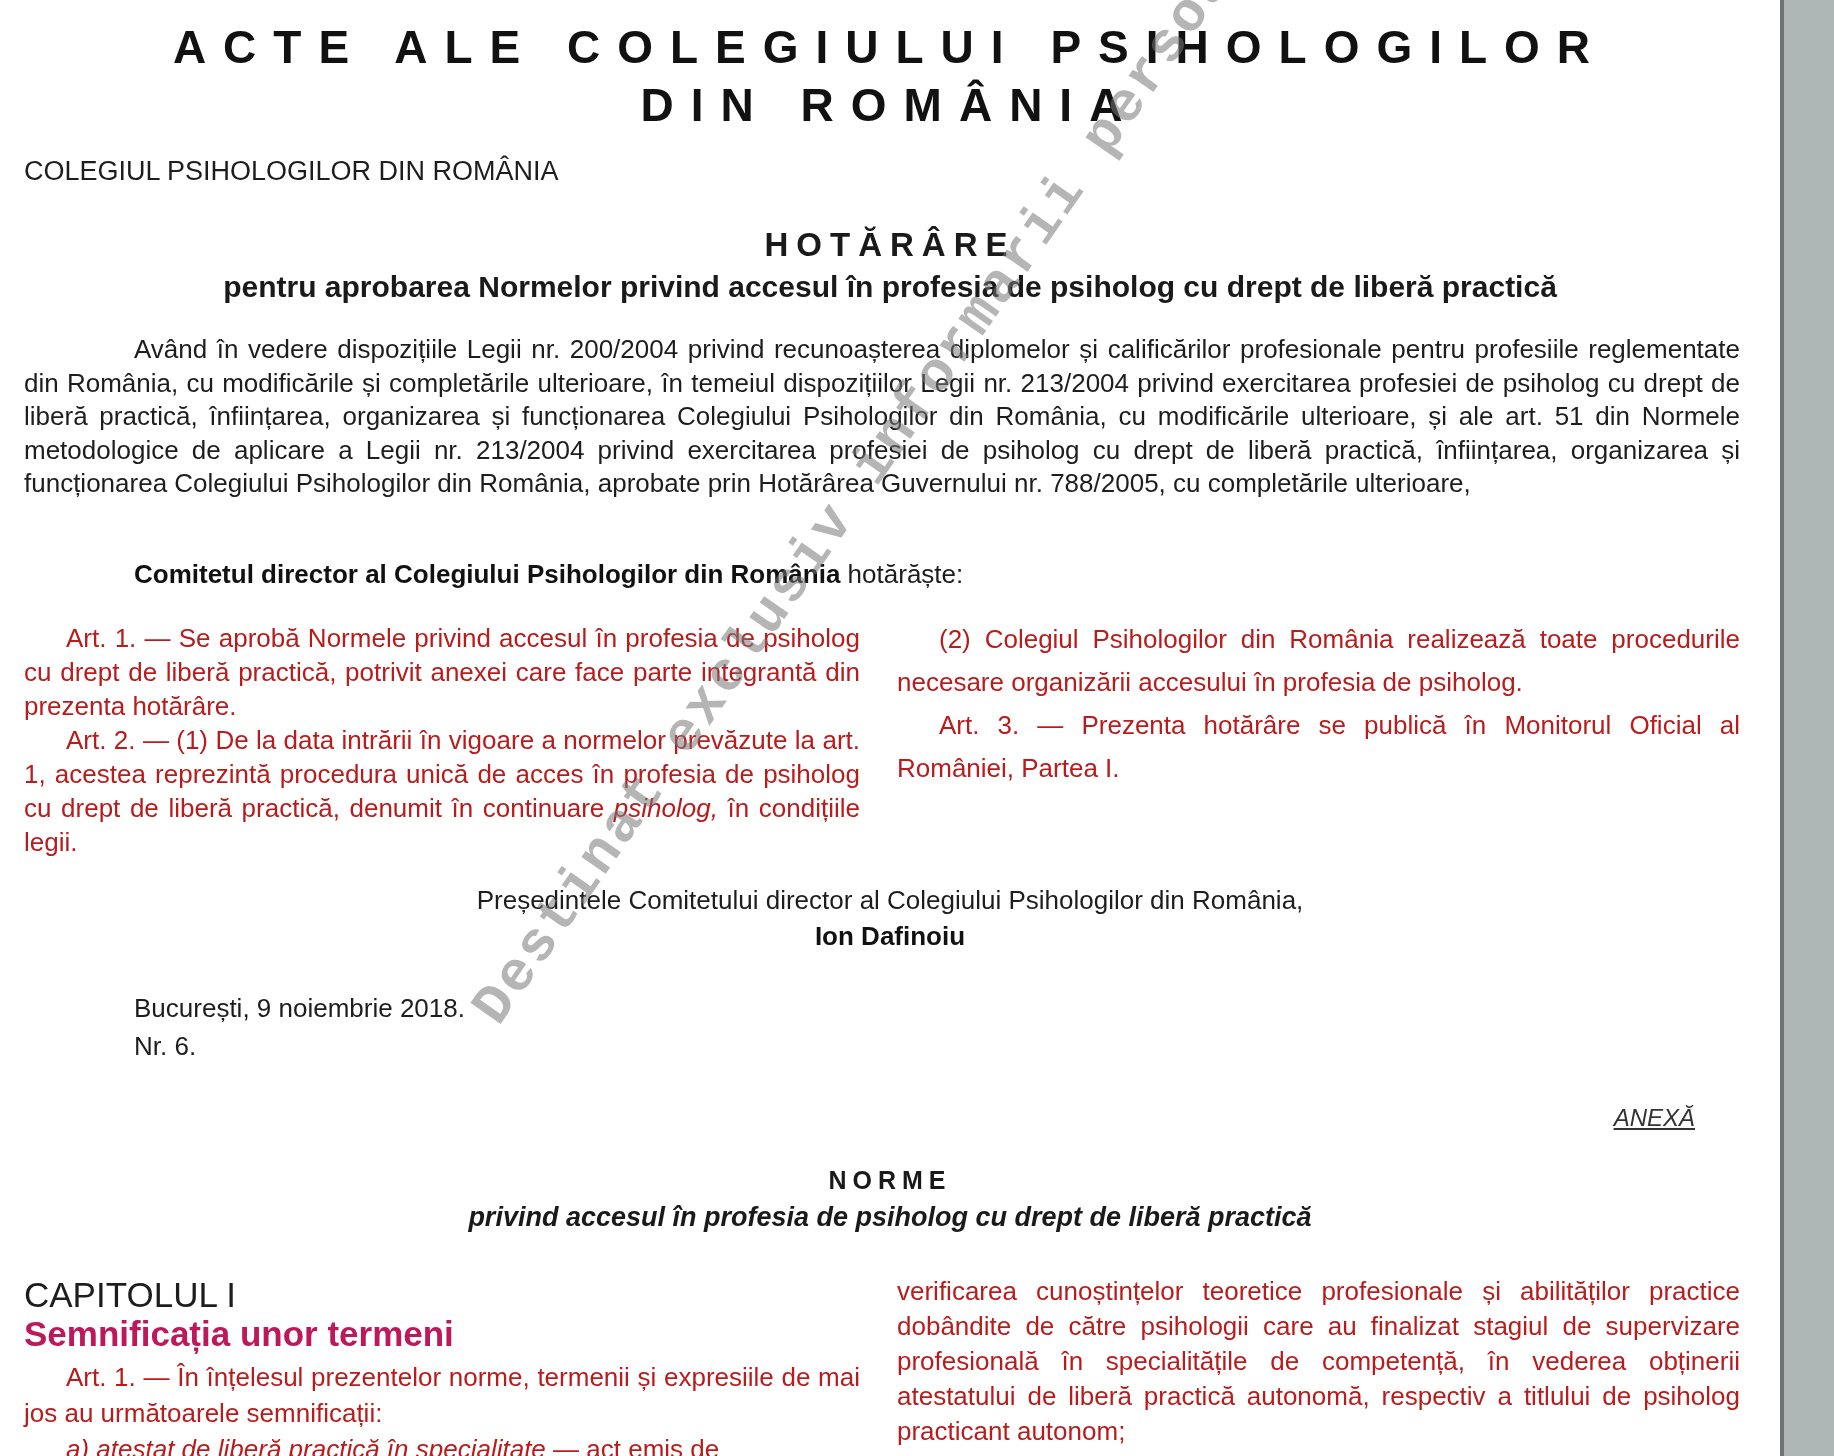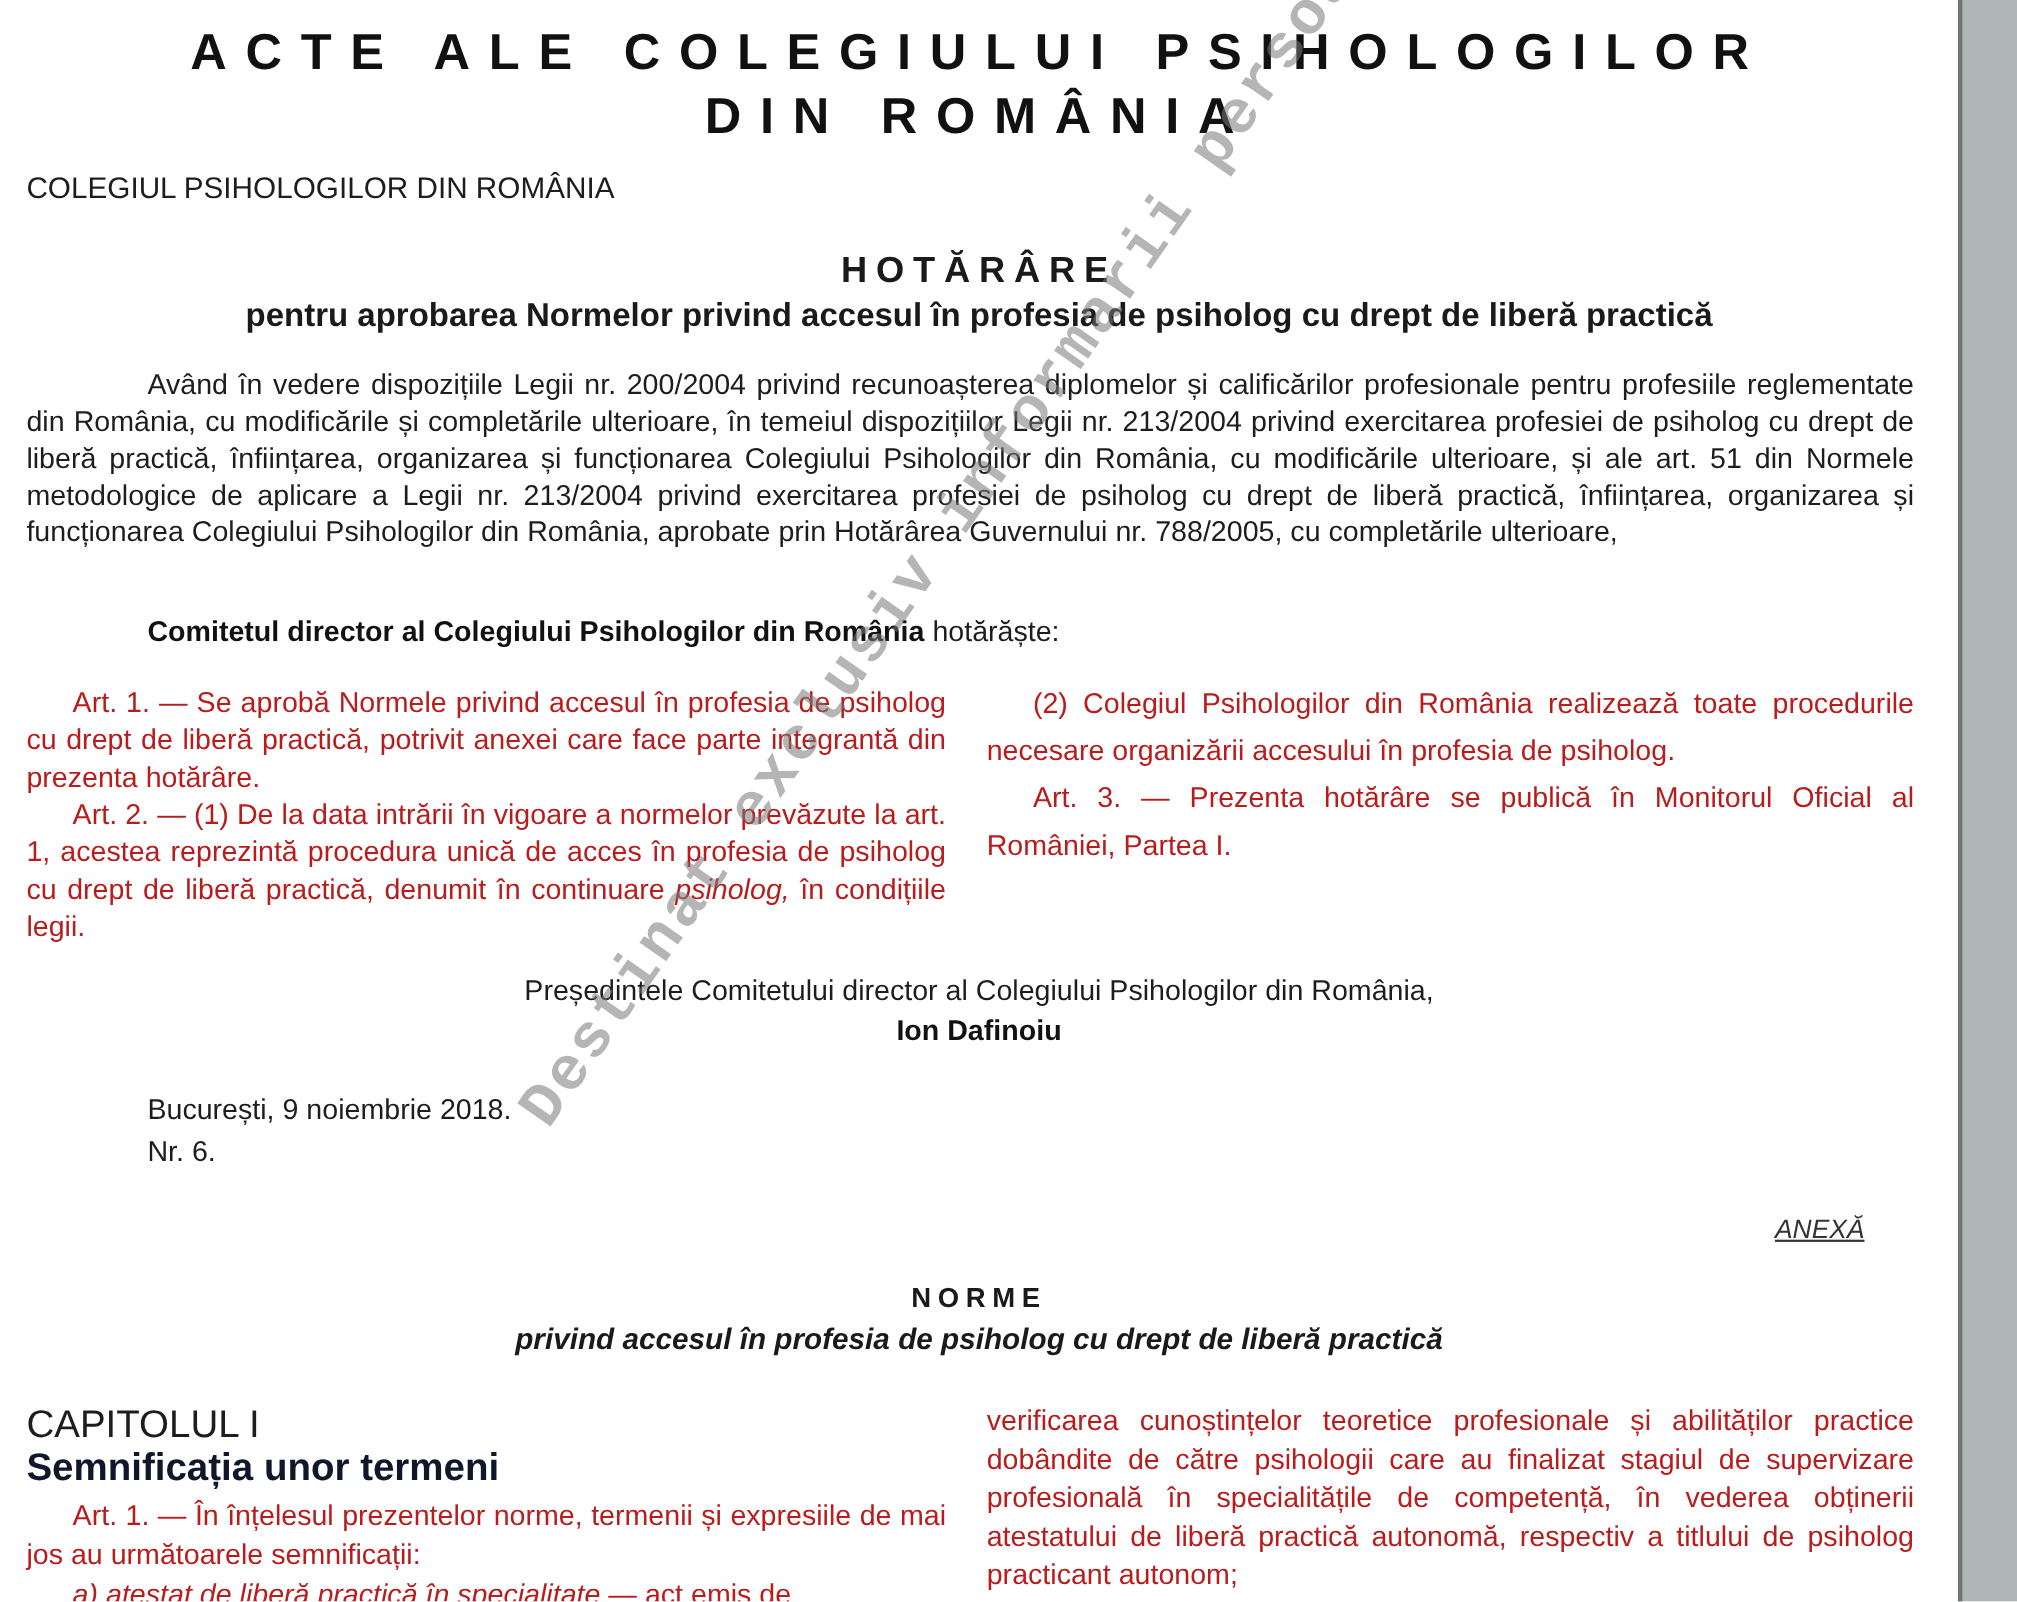--- a/index.html
+++ b/index.html
@@ -110,21 +110,21 @@
     text-align: center; font-weight: bold; font-size: 25px; letter-spacing: 6px;
   }
   .norme-sub {
     position: absolute; left: 0; width: 1780px; top: 1202px;
     text-align: center; font-weight: bold; font-size: 27px; font-style: italic;
   }
   .chapter {
     position: absolute; left: 24px; width: 836px; font-size: 35px;
   }
   .ch1 { top: 1275px; color: #1d1d1d; }
-  .ch2 { top: 1314px; font-weight: bold; color: #0f172a; }
+  .ch2 { top: 1314px; font-weight: bold; color: #be185d; }
   .col-left2 { left: 24px; width: 836px; top: 1359px; line-height: 36px; }
   .col-right2 { left: 897px; width: 843px; top: 1274px; line-height: 35px; }
   .col-right2 p { text-indent: 0; }
   .watermark {
     position: absolute;
     left: 460px; top: 1000px;
     transform-origin: 0 0;
     transform: rotate(-55deg);
     font-family: "Liberation Mono", monospace;
     font-weight: bold;

